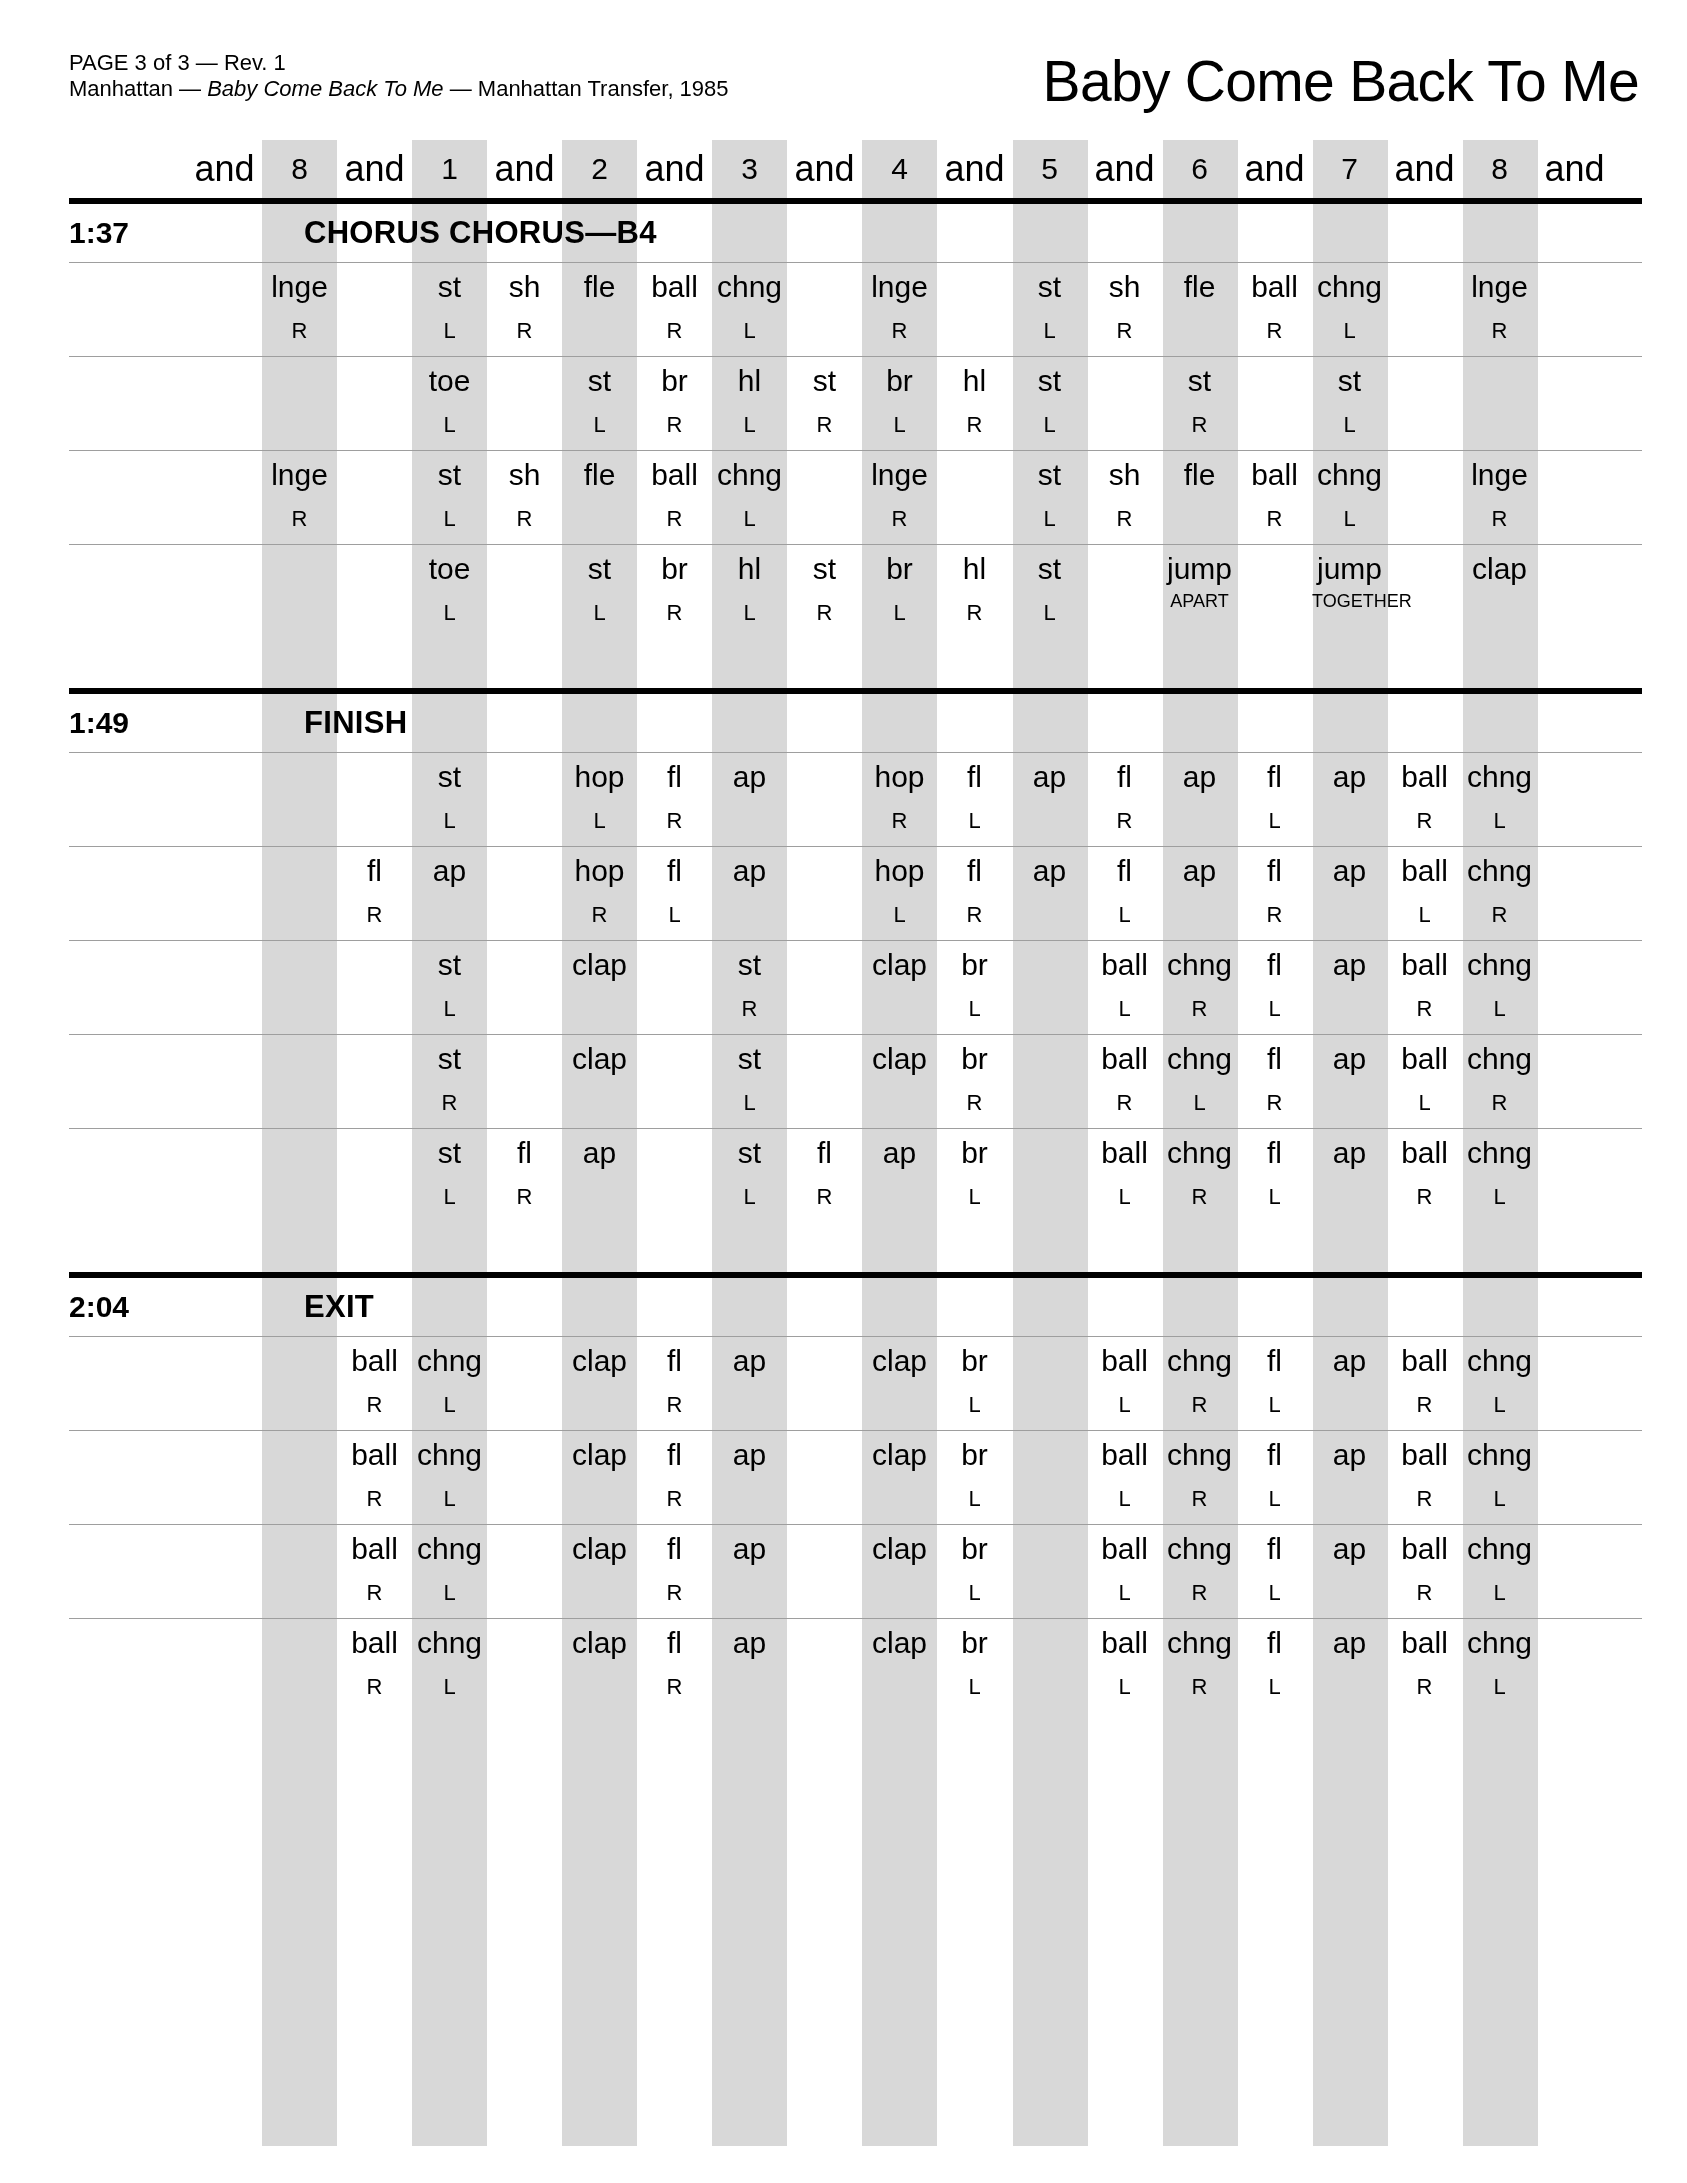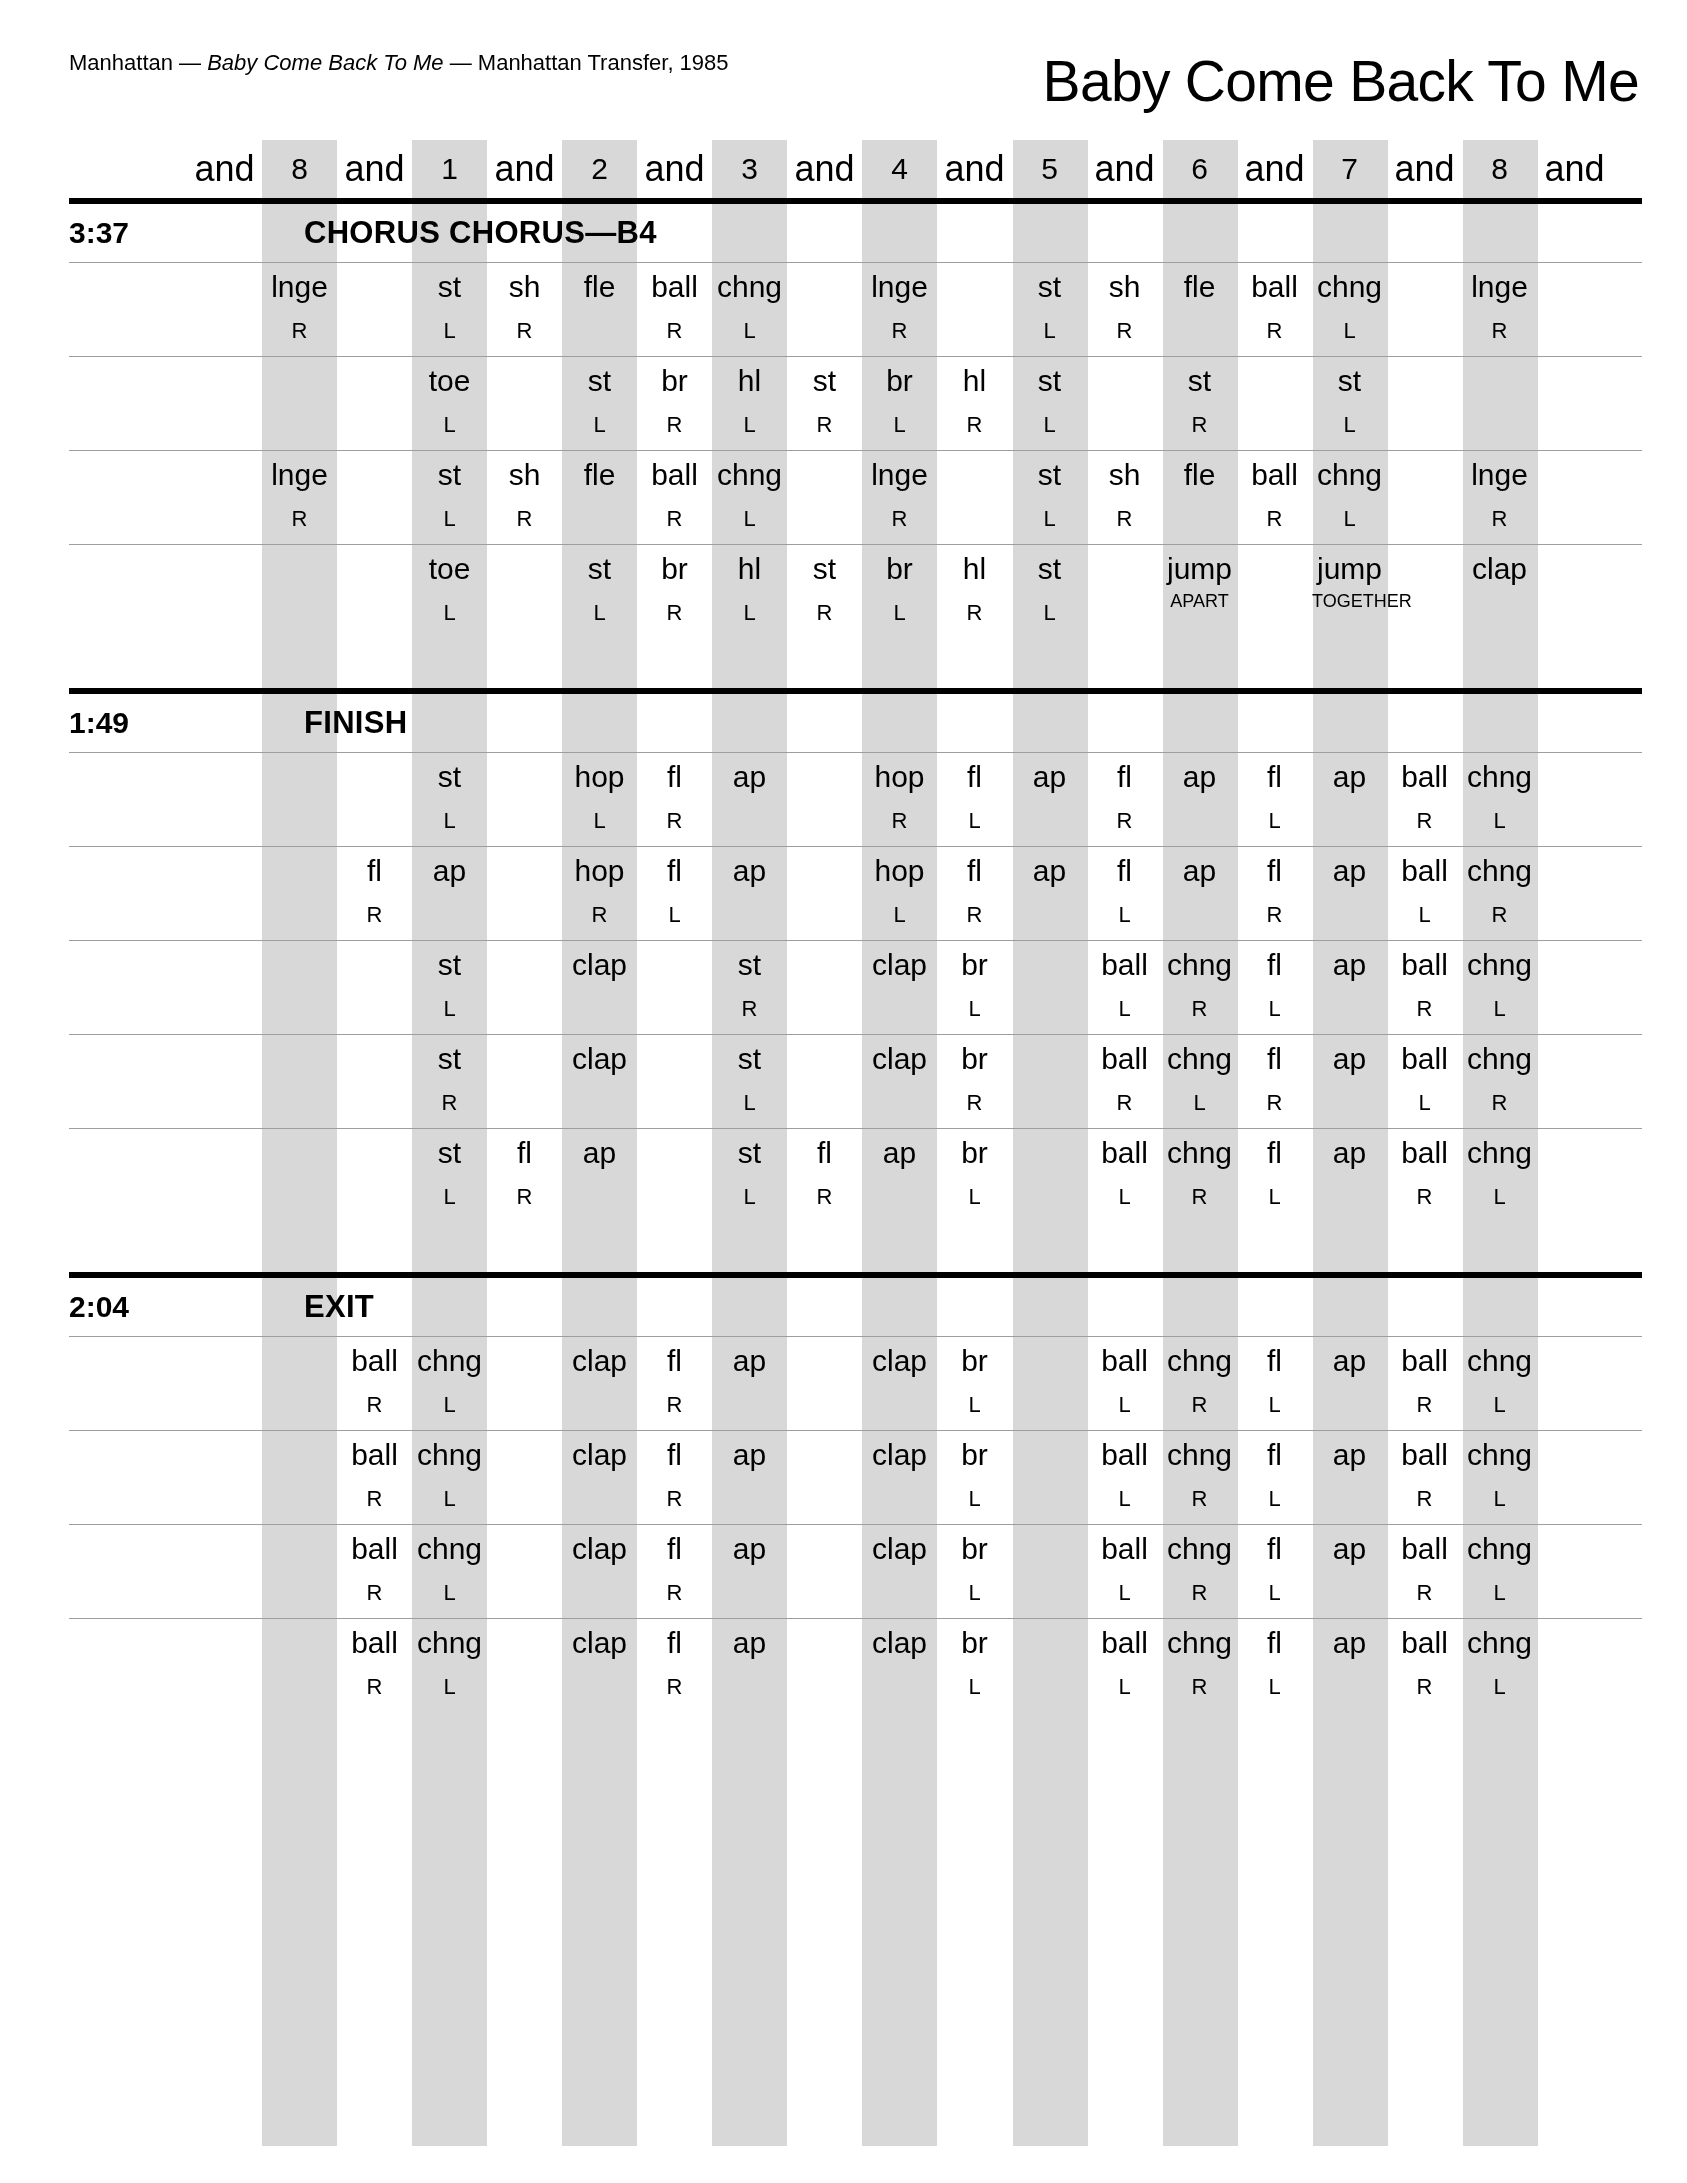--- a/index.html
+++ b/index.html
@@ -30,20 +30,21 @@
   .step-row{height:93px;border-top:1.3px solid #9e9e9e;}
   .step{display:block;font-size:30px;line-height:32px;padding-top:8px;white-space:nowrap;}
   .foot{display:block;font-size:22px;line-height:24px;margin-top:16px;white-space:nowrap;}
   .foot--word{font-size:18px;margin-top:4px;}
 </style>
 </head>
 <body>
 
 <div class="sheet">
   <div class="page-header-left">
+    <div>PAGE 3 of 3 — Rev. 1</div>
     <div><span>Manhattan — </span><span class="italic">Baby Come Back To Me</span><span> — Manhattan Transfer, 1985</span></div>
   </div>
   <div class="sheet-title">Baby Come Back To Me</div>
   <div class="table">
       <div class="row beat-row">
         <div class="row-label"></div>
         <div class="col"><span class="beat-and">and</span></div>
         <div class="col"><span class="beat-num">8</span></div>
         <div class="col"><span class="beat-and">and</span></div>
         <div class="col"><span class="beat-num">1</span></div>
@@ -59,21 +60,21 @@
         <div class="col"><span class="beat-num">6</span></div>
         <div class="col"><span class="beat-and">and</span></div>
         <div class="col"><span class="beat-num">7</span></div>
         <div class="col"><span class="beat-and">and</span></div>
         <div class="col"><span class="beat-num">8</span></div>
         <div class="col"><span class="beat-and">and</span></div>
       </div>
       <div class="section">
         <div class="rule-thick"></div>
         <div class="section-header">
-          <span class="section-time">3:37</span>
+          <span class="section-time">1:37</span>
           <span class="section-name">CHORUS CHORUS—B4</span>
         </div>
         <div class="row step-row">
           <div class="row-label"></div>
           <div class="col"></div>
           <div class="col">
             <span class="step">lnge</span>
             <span class="foot">R</span>
           </div>
           <div class="col"></div>

